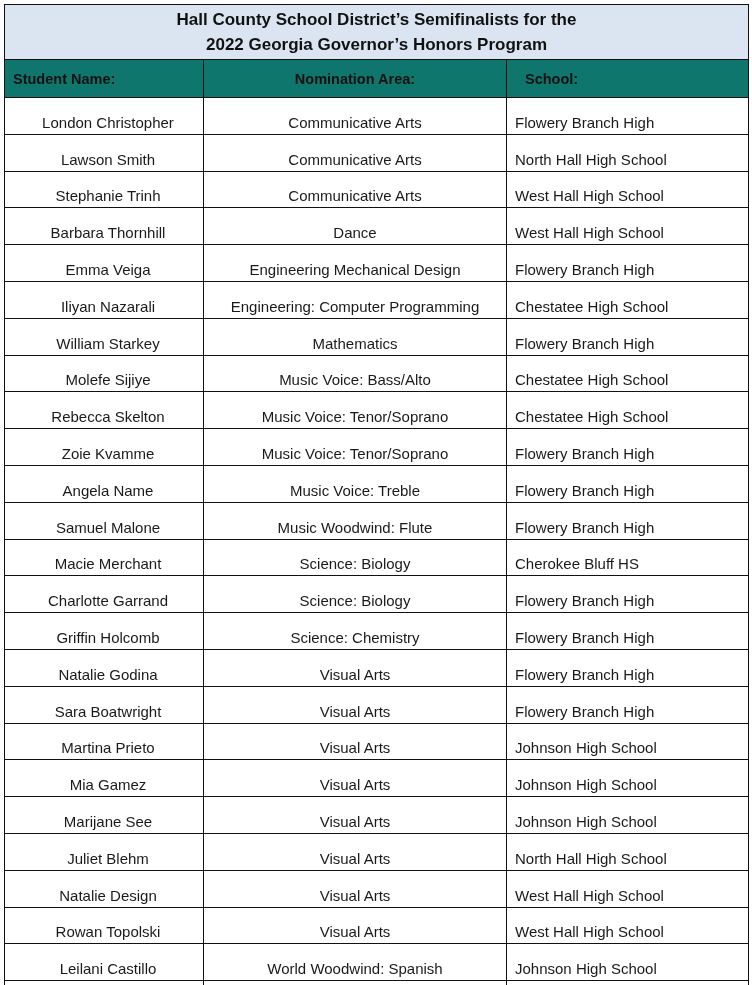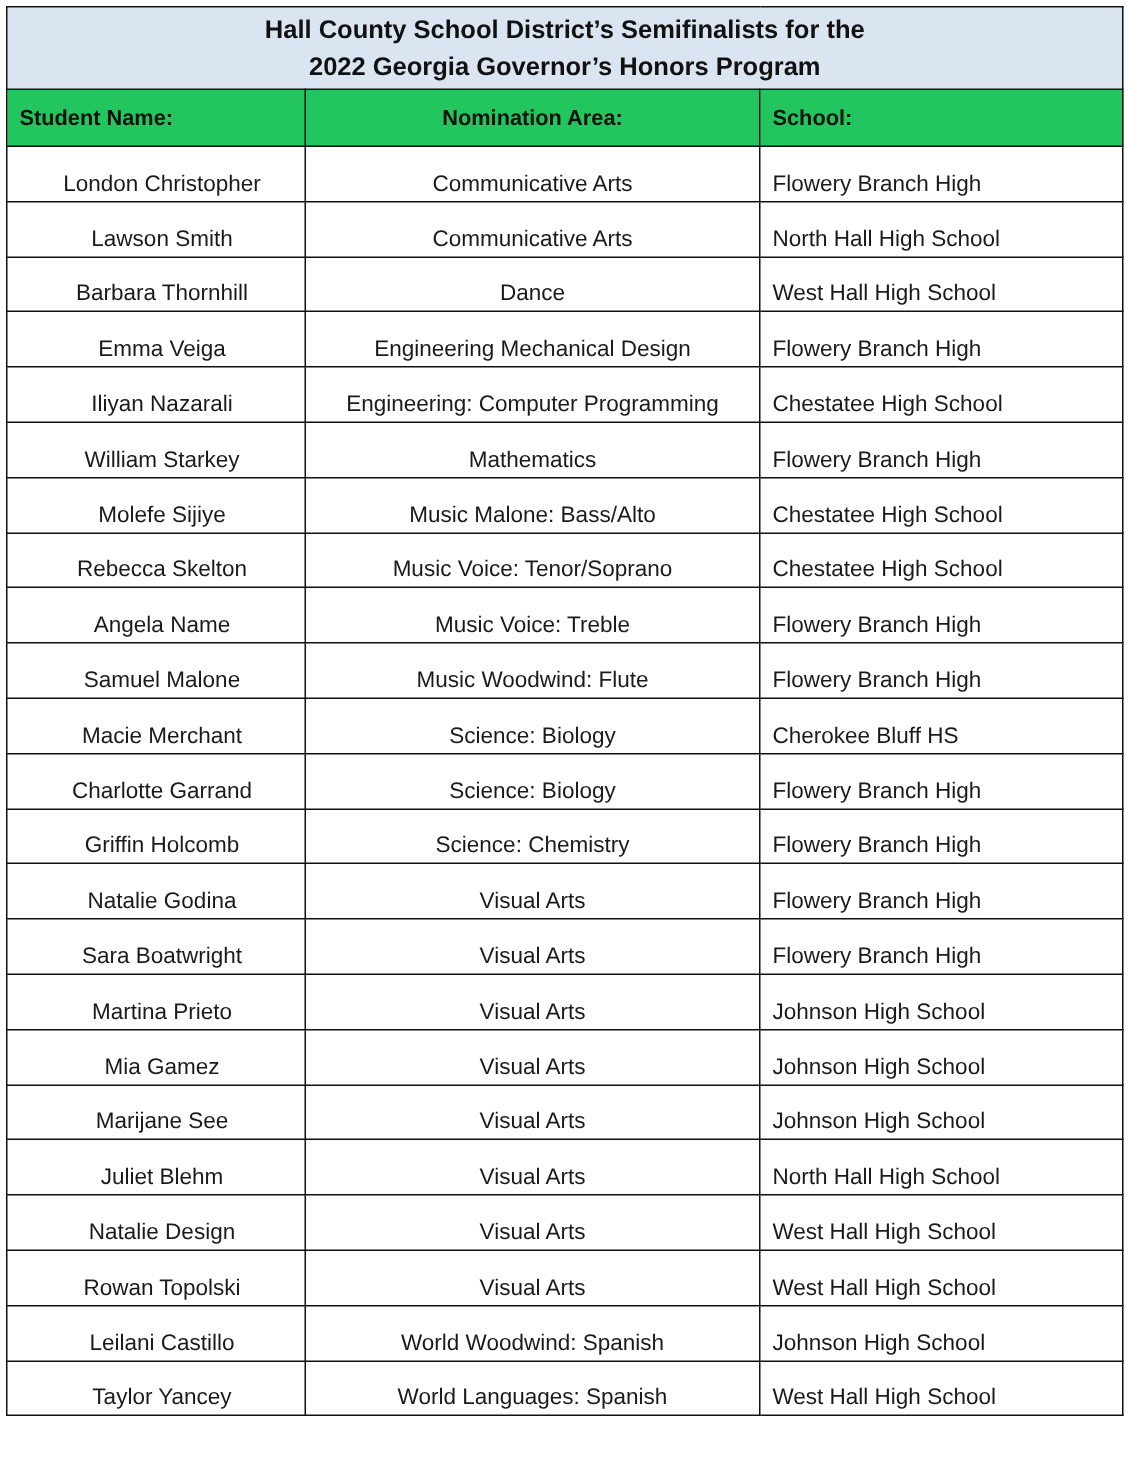--- a/index.html
+++ b/index.html
@@ -7,21 +7,21 @@
          font-family: "Liberation Sans", "DejaVu Sans", sans-serif; color: #1a1a1a; }
   .doc-table { position: absolute; left: 4px; top: 4px; width: 744px;
                border-collapse: collapse; table-layout: fixed; }
   .doc-table td, .doc-table th { border: 1.4px solid #111; padding: 0; }
   .col-name { width: 199px; }
   .col-area { width: 303px; }
   .col-school { width: 242px; }
   .title-cell { background: #dbe5f1; height: 54px; text-align: center;
                 font-weight: bold; font-size: 17px; line-height: 25px; color: #111; }
   .title-cell span { display: block; }
-  .hdr th { background: #22c55e; height: 37px; font-weight: bold; font-size: 14.5px;
+  .hdr th { background: #0f766e; height: 37px; font-weight: bold; font-size: 14.5px;
             color: #111; }
   .hdr th.l { text-align: left; padding-left: 8px; }
   .hdr th.c { text-align: center; }
   .row td { height: 32.8px; font-size: 15px; vertical-align: bottom; padding-bottom: 3px; }
   .row td.name { padding-left: 8px; text-align: center; }
   .row td.area { text-align: center; }
   .row td.school { padding-left: 8px; text-align: left; }
   .row td { white-space: nowrap; overflow: hidden; }
 </style>
 </head>
@@ -36,33 +36,38 @@
   <thead>
     <tr>
       <td class="title-cell" colspan="3">
         <span>Hall County School District’s Semifinalists for the</span>
         <span>2022 Georgia Governor’s Honors Program</span>
       </td>
     </tr>
     <tr class="hdr">
       <th class="l">Student Name:</th>
       <th class="c">Nomination Area:</th>
-      <th class="l" style="padding-left:8px">School:</th>
+      <th class="l" style="padding-left:18px">School:</th>
     </tr>
   </thead>
   <tbody id="table-body">
       <tr class="row">
         <td class="name">London Christopher</td>
         <td class="area">Communicative Arts</td>
         <td class="school">Flowery Branch High</td>
       </tr>
       <tr class="row">
         <td class="name">Lawson Smith</td>
         <td class="area">Communicative Arts</td>
         <td class="school">North Hall High School</td>
+      </tr>
+      <tr class="row">
+        <td class="name">Stephanie Trinh</td>
+        <td class="area">Communicative Arts</td>
+        <td class="school">West Hall High School</td>
       </tr>
       <tr class="row">
         <td class="name">Barbara Thornhill</td>
         <td class="area">Dance</td>
         <td class="school">West Hall High School</td>
       </tr>
       <tr class="row">
         <td class="name">Emma Veiga</td>
         <td class="area">Engineering Mechanical Design</td>
         <td class="school">Flowery Branch High</td>
@@ -72,27 +77,32 @@
         <td class="area">Engineering: Computer Programming</td>
         <td class="school">Chestatee High School</td>
       </tr>
       <tr class="row">
         <td class="name">William Starkey</td>
         <td class="area">Mathematics</td>
         <td class="school">Flowery Branch High</td>
       </tr>
       <tr class="row">
         <td class="name">Molefe Sijiye</td>
-        <td class="area">Music Malone: Bass/Alto</td>
+        <td class="area">Music Voice: Bass/Alto</td>
         <td class="school">Chestatee High School</td>
       </tr>
       <tr class="row">
         <td class="name">Rebecca Skelton</td>
         <td class="area">Music Voice: Tenor/Soprano</td>
         <td class="school">Chestatee High School</td>
+      </tr>
+      <tr class="row">
+        <td class="name">Zoie Kvamme</td>
+        <td class="area">Music Voice: Tenor/Soprano</td>
+        <td class="school">Flowery Branch High</td>
       </tr>
       <tr class="row">
         <td class="name">Angela Name</td>
         <td class="area">Music Voice: Treble</td>
         <td class="school">Flowery Branch High</td>
       </tr>
       <tr class="row">
         <td class="name">Samuel Malone</td>
         <td class="area">Music Woodwind: Flute</td>
         <td class="school">Flowery Branch High</td>

